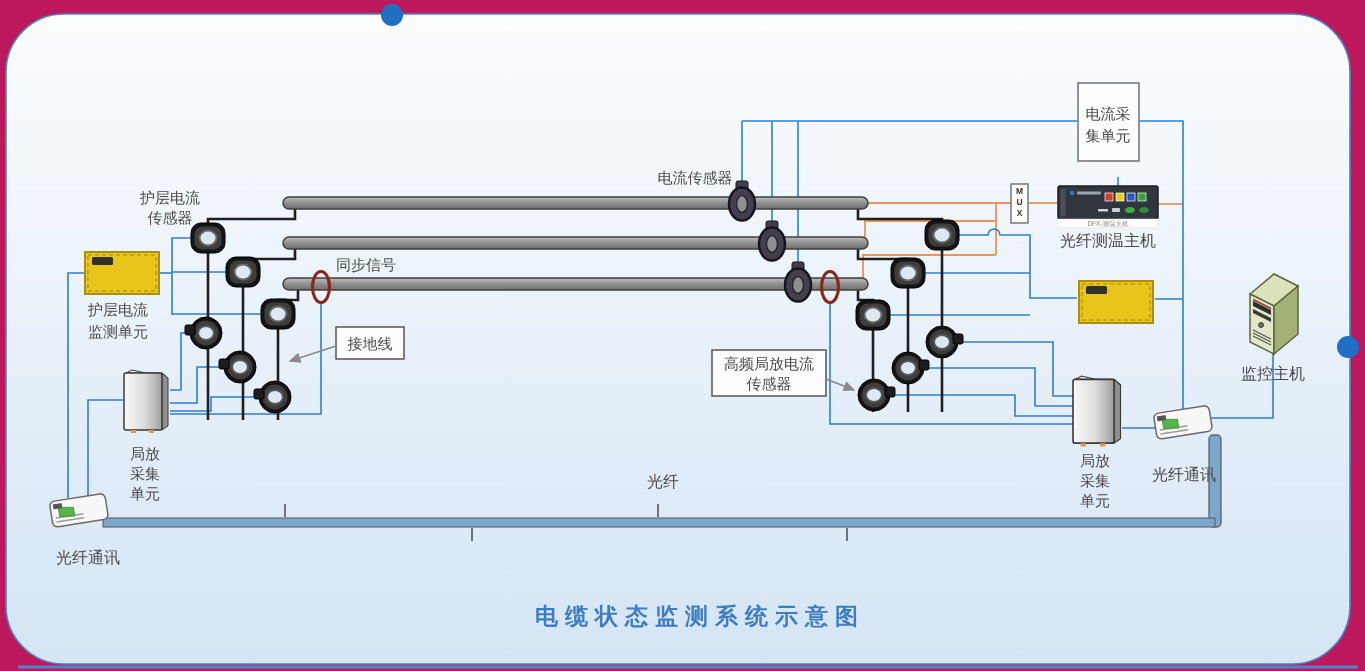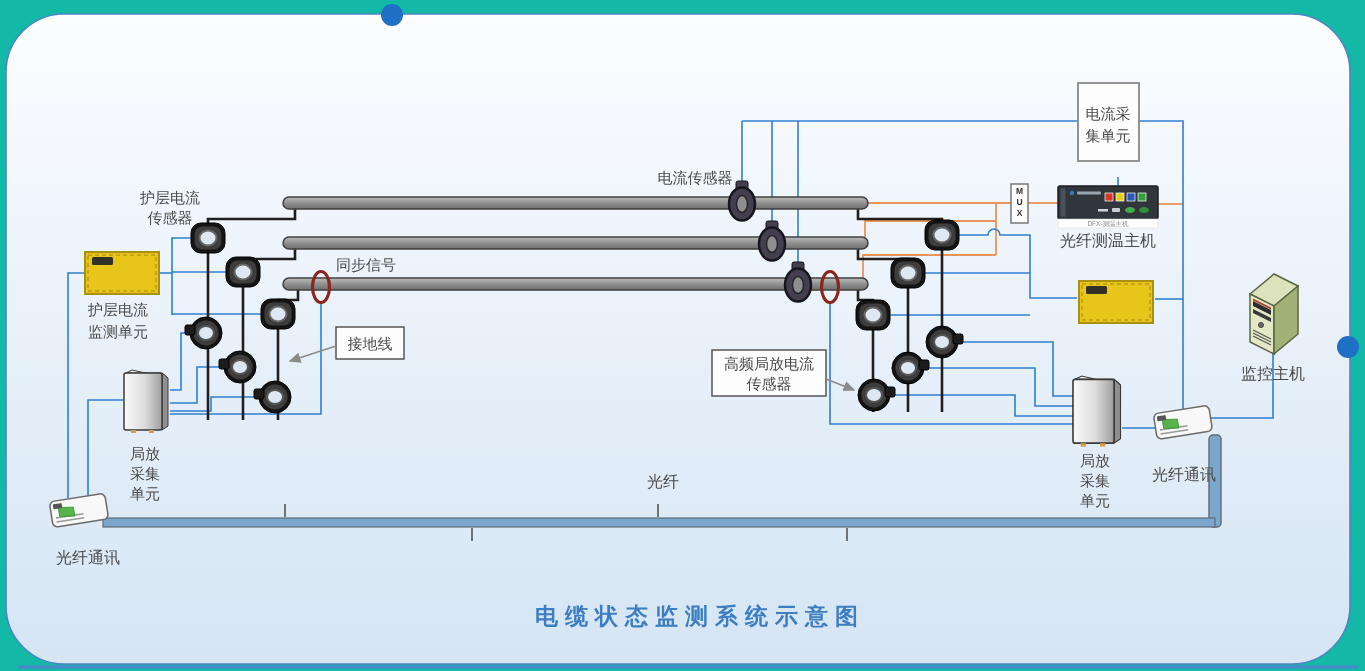--- a/index.html
+++ b/index.html
@@ -1,16 +1,16 @@
 <!DOCTYPE html>
 <html><head>
 <meta charset="utf-8">
 <style>
   html,body{margin:0;padding:0;background:#ffffff;}
-  .stage{position:relative;width:1365px;height:671px;background:#14b8a6;overflow:hidden;}
+  .stage{position:relative;width:1365px;height:671px;background:#be185d;overflow:hidden;}
   svg text{font-family:"Liberation Sans","DejaVu Sans",sans-serif;fill:#4a4a4a;}
   text.small{font-size:15px;}
   text.tiny{font-size:8.5px;font-weight:bold;fill:#333;}
   text.micro{font-size:6.5px;fill:#8a8a8a;}
   text.dev{font-size:16px;}
   text.title{font-size:23px;font-weight:bold;fill:#3d7dc2;letter-spacing:7px;}
 </style>
 </head>
 <body>
 

